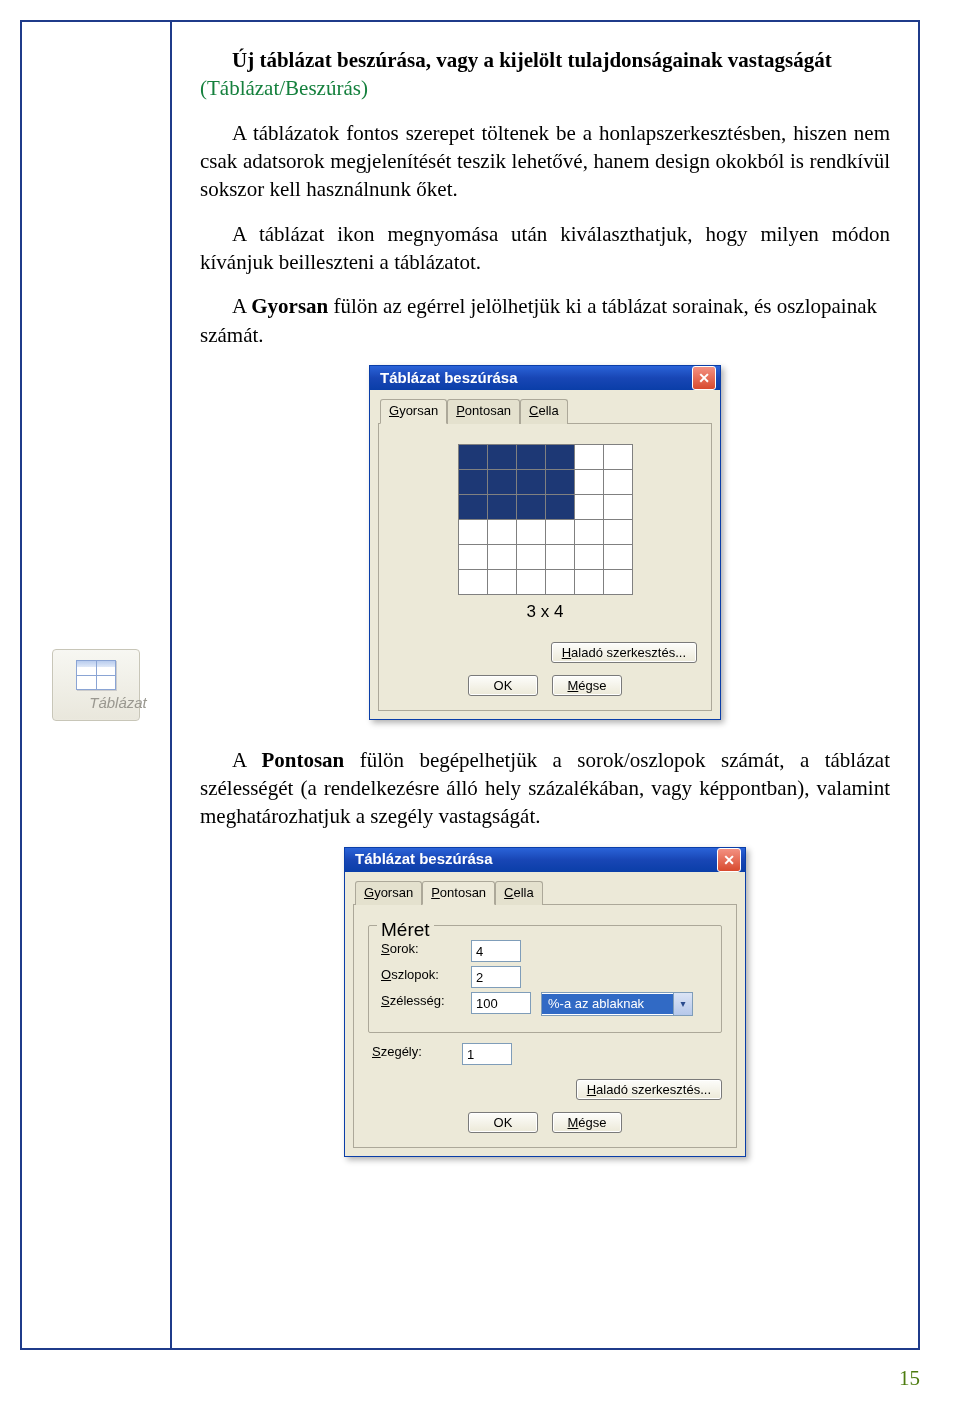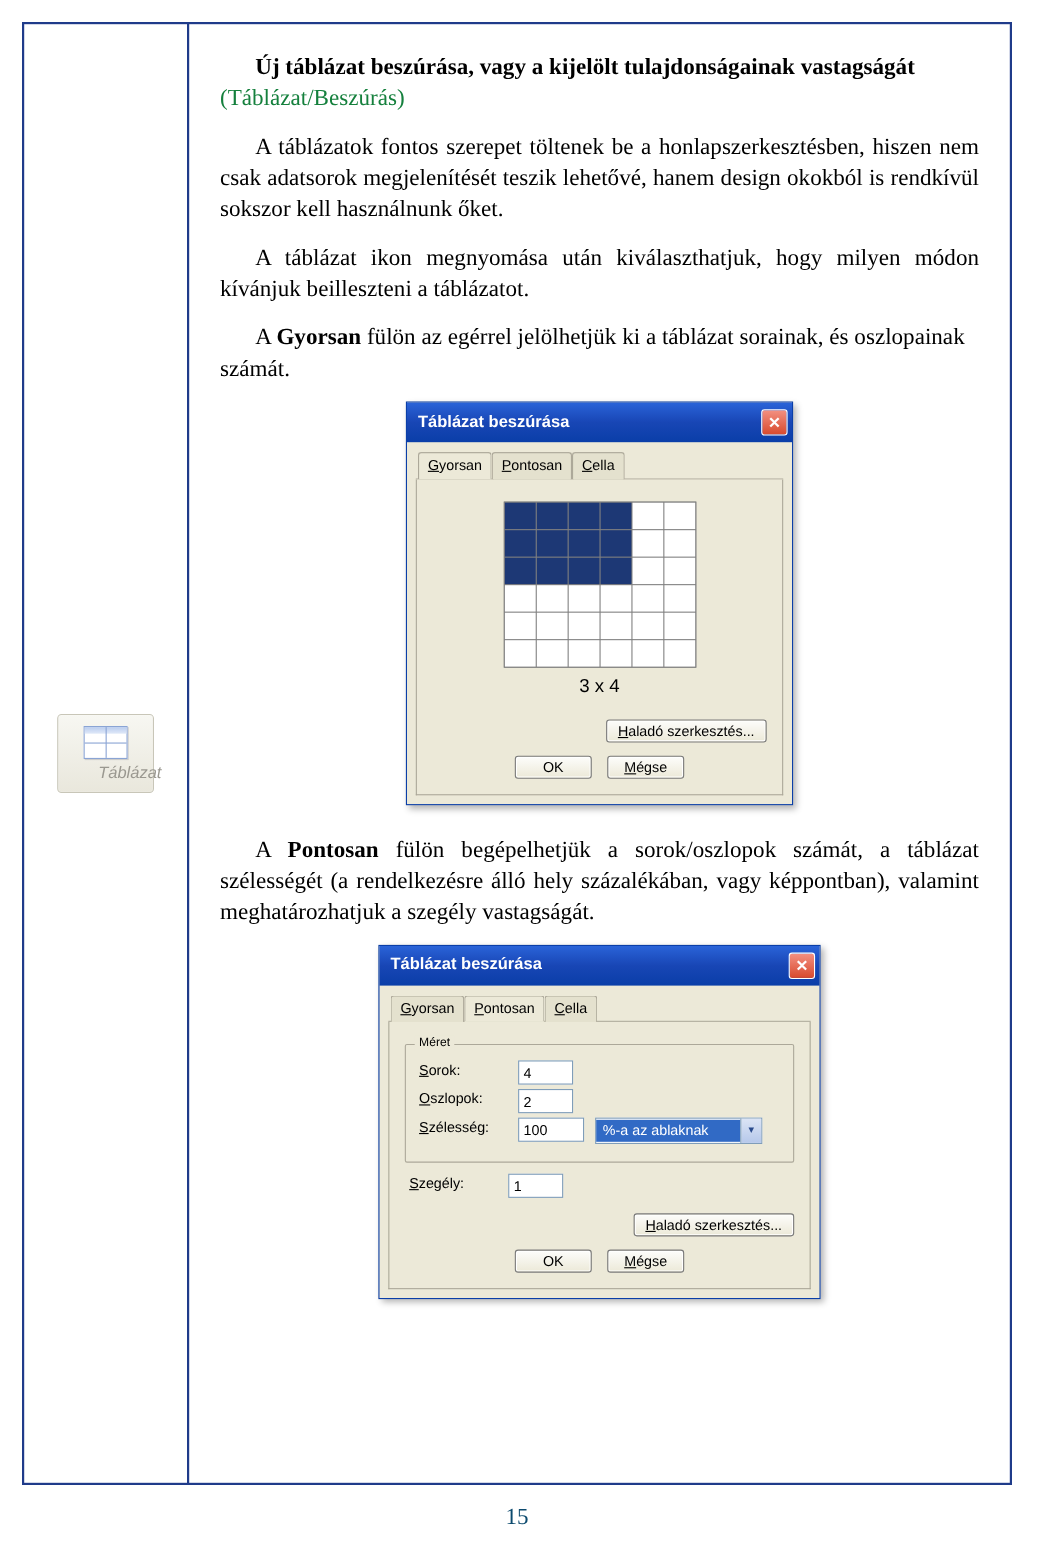--- a/index.html
+++ b/index.html
@@ -86,21 +86,21 @@
   .dialog {
     width: 350px;
     margin: 12px auto 26px auto;
     font-family: Tahoma, Arial, sans-serif;
     font-size: 14px;
     box-shadow: 3px 3px 6px rgba(0,0,0,0.3);
     border: 1px solid #0a3ea8;
     background: #ece9d8;
   }
   .dlg-title {
-    height: 36px;
+    height: 24px;
     background: linear-gradient(#2a63d8, #1846b5 50%, #0a3ea8);
     color: #fff;
     font-weight: bold;
     display: flex;
     align-items: center;
     padding: 0 4px 0 10px;
     font-size: 15px;
     position: relative;
   }
   .dlg-close {
@@ -171,21 +171,21 @@
     border-radius: 2px;
     padding: 10px 12px 12px 12px;
     margin-bottom: 10px;
     position: relative;
   }
   .groupbox .legend {
     position: absolute;
     top: -9px; left: 8px;
     background: #ece9d8;
     padding: 0 4px;
-    font-size: 11px;
+    font-size: 19px;
   }
   .form-row { display:flex; align-items:flex-start; gap:10px; margin:4px 0; font-size:13px;}
   .form-row label { width: 80px; }
   .form-row label .ul { text-decoration: underline; }
   .txt {
     border: 1px solid #7f9db9;
     background:#fff;
     height: 20px;
     padding: 0 4px;
     font-family: Tahoma, Arial, sans-serif;
@@ -203,23 +203,23 @@
   }
   .combo .arrow {
     width:18px; height:100%;
     background: linear-gradient(#dbe4f5,#b6c8ea);
     display:flex; align-items:center; justify-content:center;
     border-left:1px solid #7f9db9;
     color:#2a4b8d; font-size:10px;
   }
 
   .pagenum {
-    text-align: center;
+    text-align: right;
     font-size: 21px;
-    color: #0c4a6e;
+    color: #4d7c0f;
     margin-top: 16px;
   }
 </style>
 </head>
 <body>
 
 <div class="page">
   <div class="outer-rows">
     <div class="sidebar-col">
       <div class="tablazat-btn">

